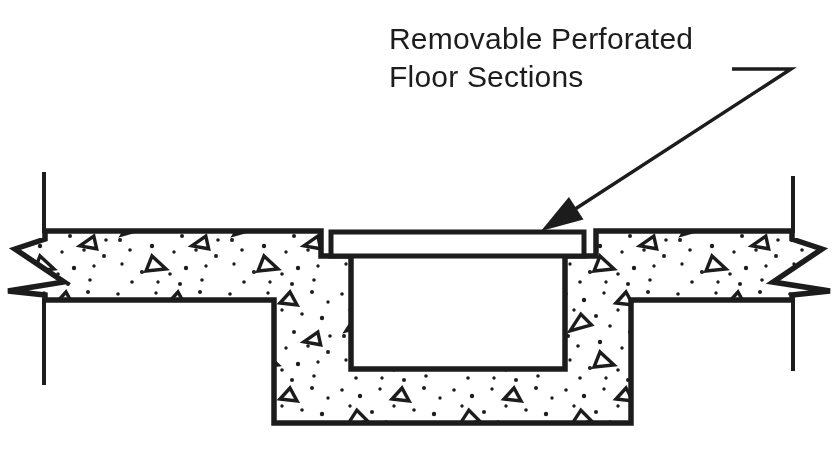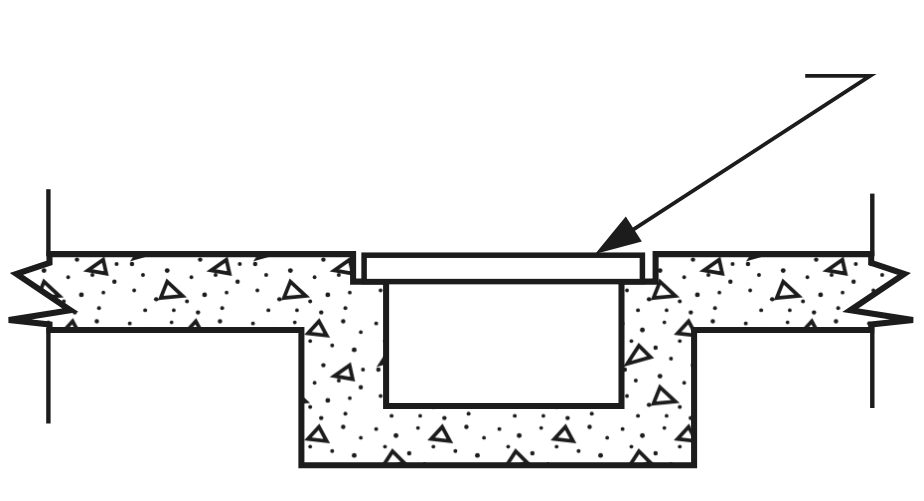--- a/index.html
+++ b/index.html
@@ -127,15 +127,17 @@
     <line class="wall-line" x1="44" y1="172" x2="44" y2="233"></line>
     <line class="wall-line" x1="44" y1="298" x2="44" y2="385"></line>
     <line class="wall-line" x1="793" y1="176" x2="793" y2="233"></line>
     <line class="wall-line" x1="793" y1="297" x2="793" y2="371"></line>
 
     <path class="leader" d="M 732 69 L 791 69 L 549 226"></path>
     <polygon class="arrowhead" points="541,231 568.9,196.9 583.5,219.5"></polygon>
   </svg>
 
   <div class="label">
+    <span>Removable Perforated</span>
+    <span>Floor Sections</span>
   </div>
 
 </div>
 
 </body></html>

